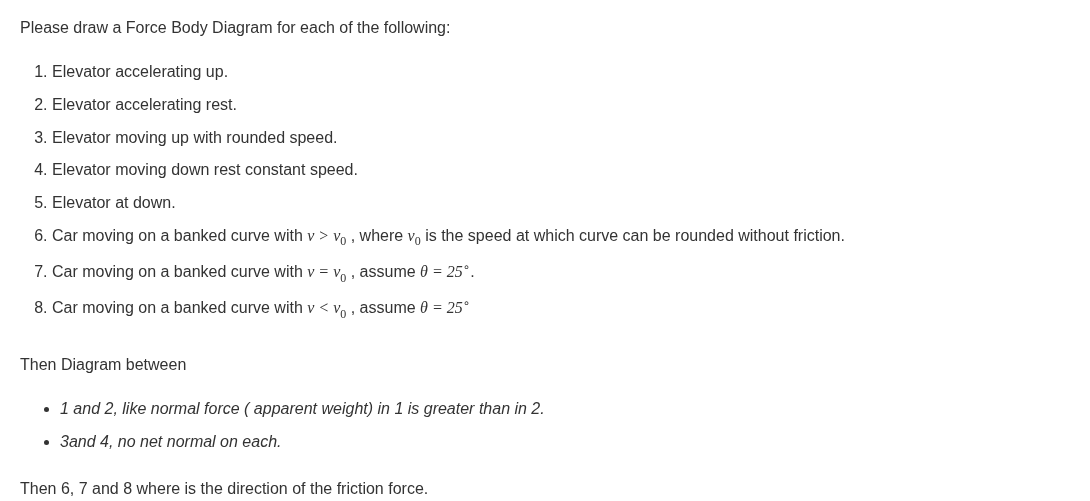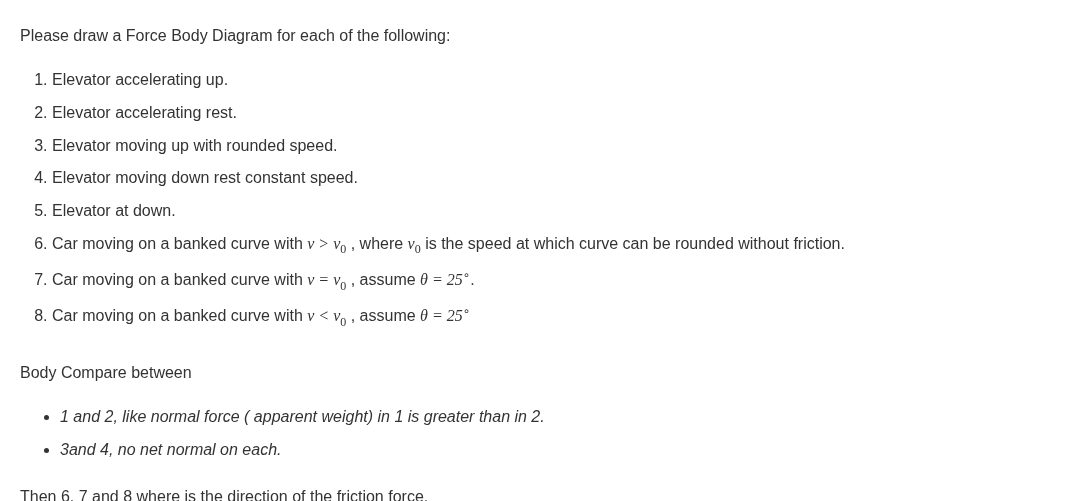--- a/index.html
+++ b/index.html
@@ -11,21 +11,20 @@
       font-family: Arial, Helvetica, sans-serif;
       font-size: 16px;
       color: #333;
       background: #fff;
       padding: 16px 20px;
       width: 1090px;
       line-height: 1.5;
     }
     .intro {
       margin-bottom: 18px;
-      margin-top: 8px;
     }
     ol.main-list {
       list-style: decimal;
       padding-left: 32px;
       margin-bottom: 24px;
     }
     ol.main-list li {
       margin-bottom: 4px;
       line-height: 1.8;
     }
@@ -80,20 +79,20 @@
     <span>Car moving on a banked curve  with   </span><span class="math">v &gt; v</span><span class="sub">0</span><span class="math-rm"> ,   where </span><span class="math">v</span><span class="sub">0</span><span>  is the speed at which curve can be rounded without friction.</span>
   </li>
   <li>
     <span>Car moving on a banked curve with </span><span class="math">v = v</span><span class="sub">0</span><span class="math-rm"> ,   assume </span><span class="math">θ = 25</span><span class="deg math-rm">∘</span><span class="math-rm">.</span>
   </li>
   <li>
     <span>Car moving on a banked curve with </span><span class="math">v &lt; v</span><span class="sub">0</span><span class="math-rm"> ,   assume </span><span class="math">θ = 25</span><span class="deg math-rm">∘</span>
   </li>
 </ol>
 
-<p class="section-heading">Body Compare between</p>
+<p class="section-heading">Then Diagram between</p>
 
 <ul class="compare-list">
   <li>1 and 2, like normal force ( apparent weight)  in 1 is greater than in 2.</li>
   <li>3and 4, no net normal on each.</li>
 </ul>
 
 <p class="final">Then 6, 7 and 8 where is the direction of the friction force.</p>
 
 </body></html>

